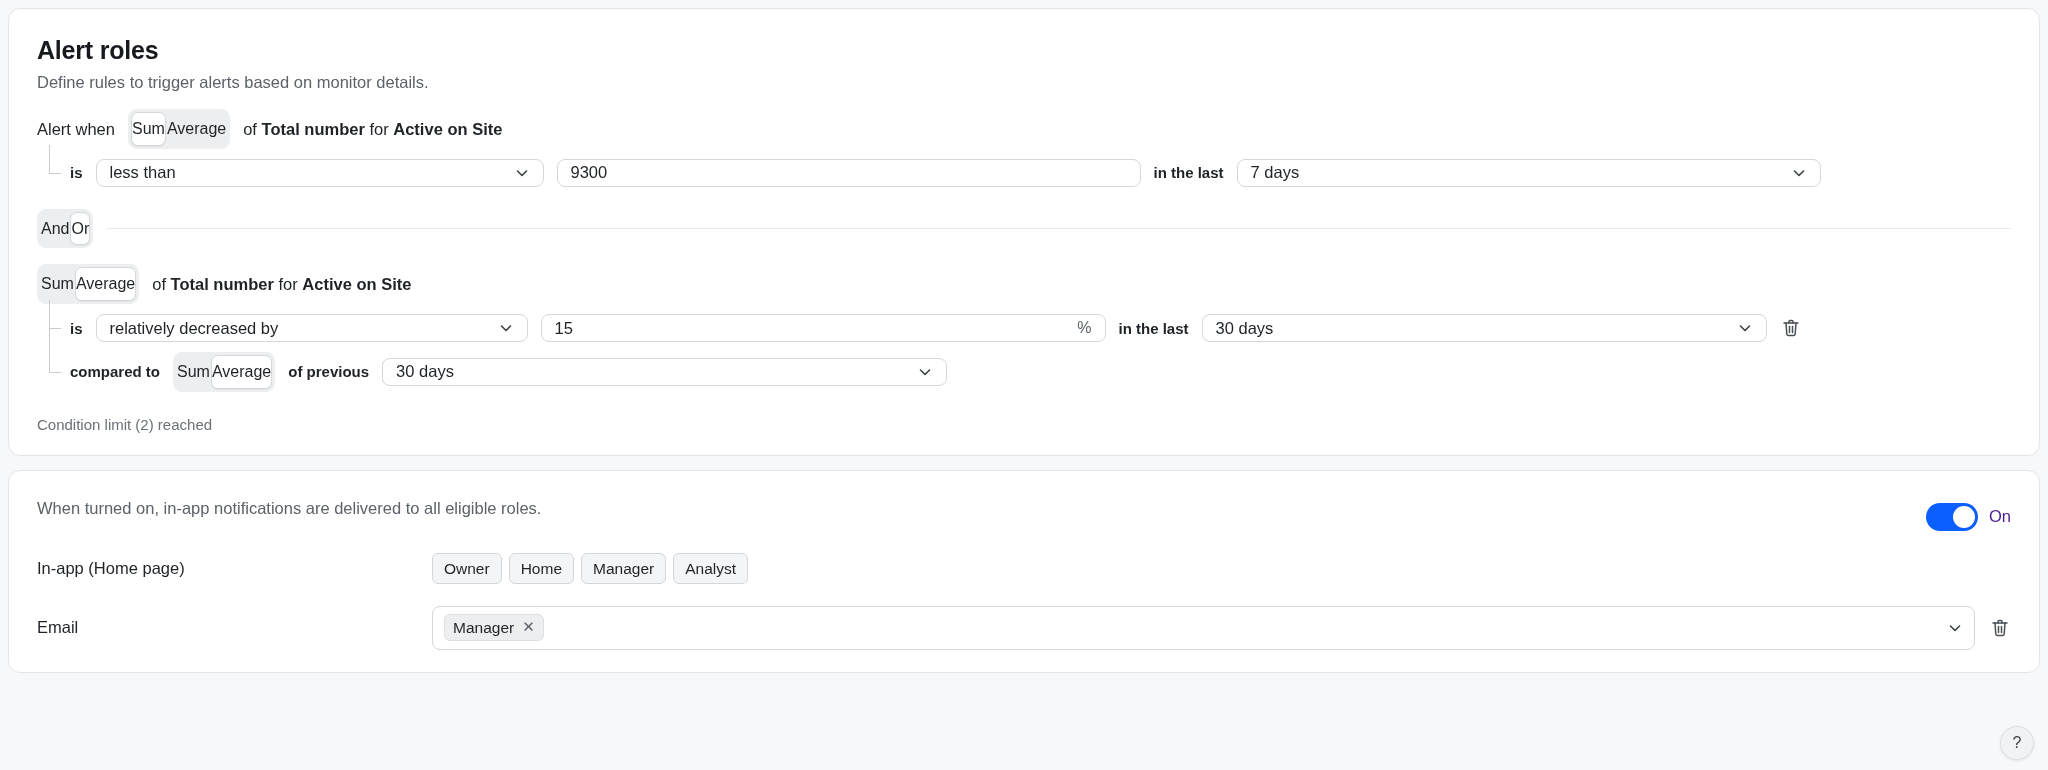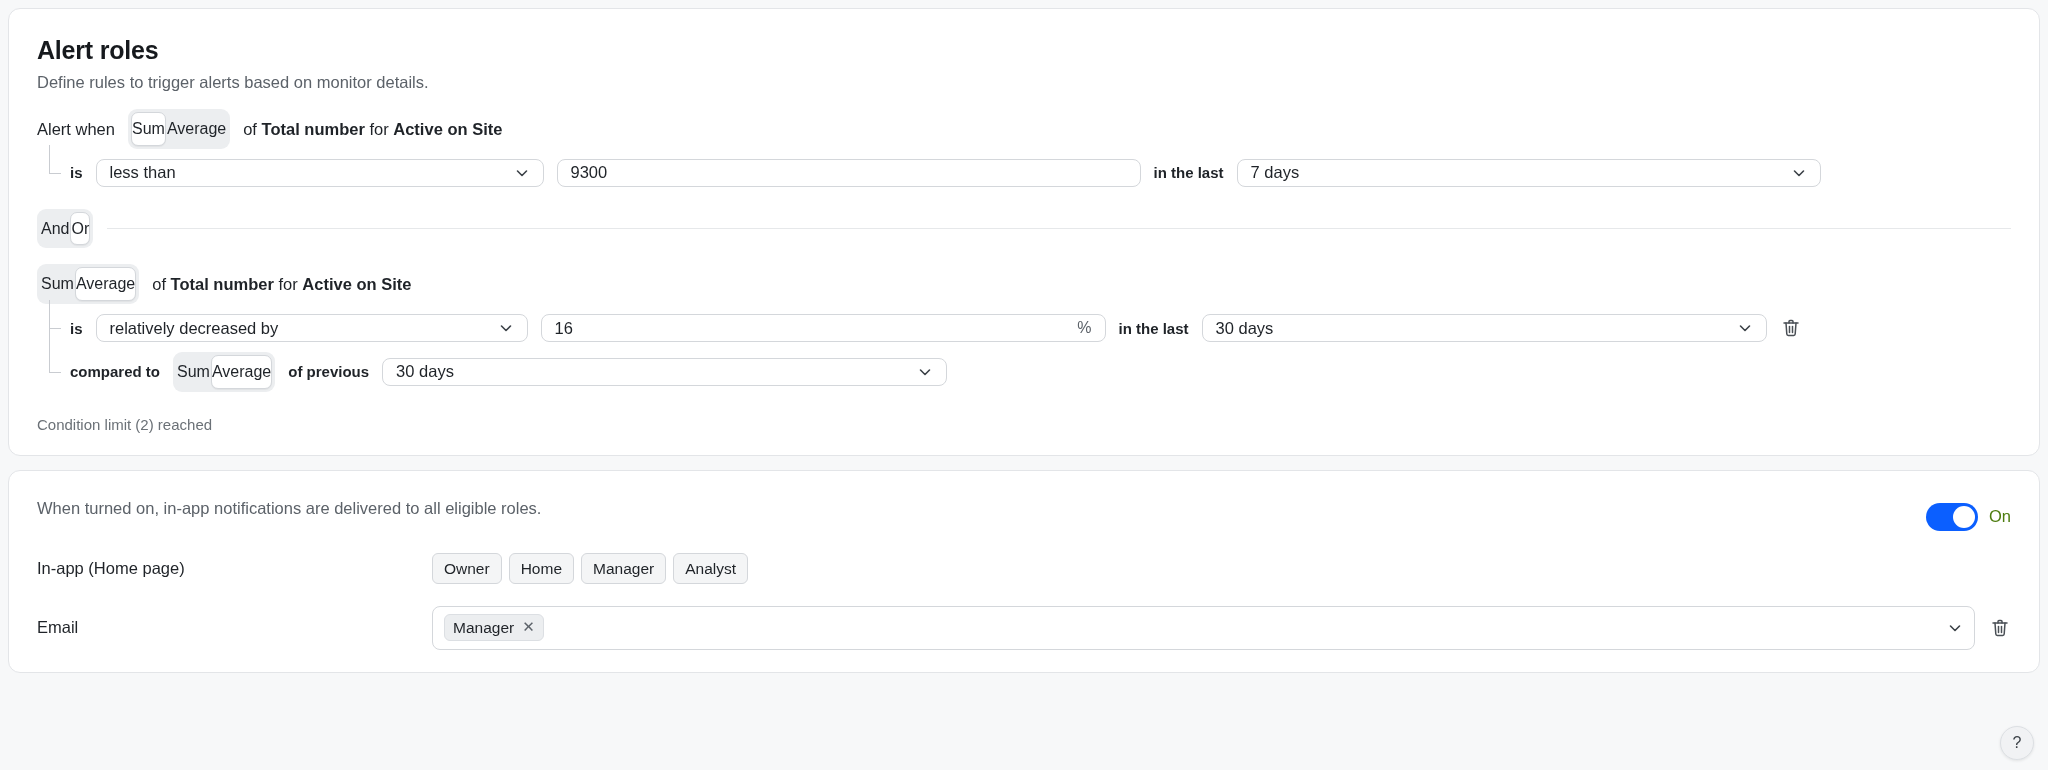--- a/index.html
+++ b/index.html
@@ -179,21 +179,21 @@
     cursor: pointer;
     flex: 0 0 52px;
   }
   .toggle .knob {
     position: absolute;
     top: 3px; left: 27px;
     width: 22px; height: 22px;
     border-radius: 50%;
     background: #fff;
   }
-  .toggle-lbl { font-size: 16.5px; color: #4d7c0f; }
+  .toggle-lbl { font-size: 16.5px; color: #4c1d95; }
 
   .n-row {
     display: flex;
     align-items: center;
     margin-top: 22px;
   }
   .n-label {
     width: 395px;
     flex: 0 0 395px;
     font-size: 16.5px;
@@ -343,21 +343,21 @@
         <div class="field" style="width:432px">
           <span class="val">relatively decreased by</span>
           <span class="chev">
             <svg viewBox="0 0 16 16" width="16" height="16" fill="none" stroke="#3c4248" stroke-width="1.6" stroke-linecap="round" stroke-linejoin="round">
                 <path d="M3.5 6 8 10.5 12.5 6"></path>
               </svg>
           </span>
         </div>
 
         <div class="field" style="width:565px">
-          <span class="val num">16</span>
+          <span class="val num">15</span>
           <span class="suffix">%</span>
         </div>
 
         <span class="lbl-s">in the last</span>
 
         <div class="field" style="width:565px">
           <span class="val">30 days</span>
           <span class="chev">
             <svg viewBox="0 0 16 16" width="16" height="16" fill="none" stroke="#3c4248" stroke-width="1.6" stroke-linecap="round" stroke-linejoin="round">
                 <path d="M3.5 6 8 10.5 12.5 6"></path>

